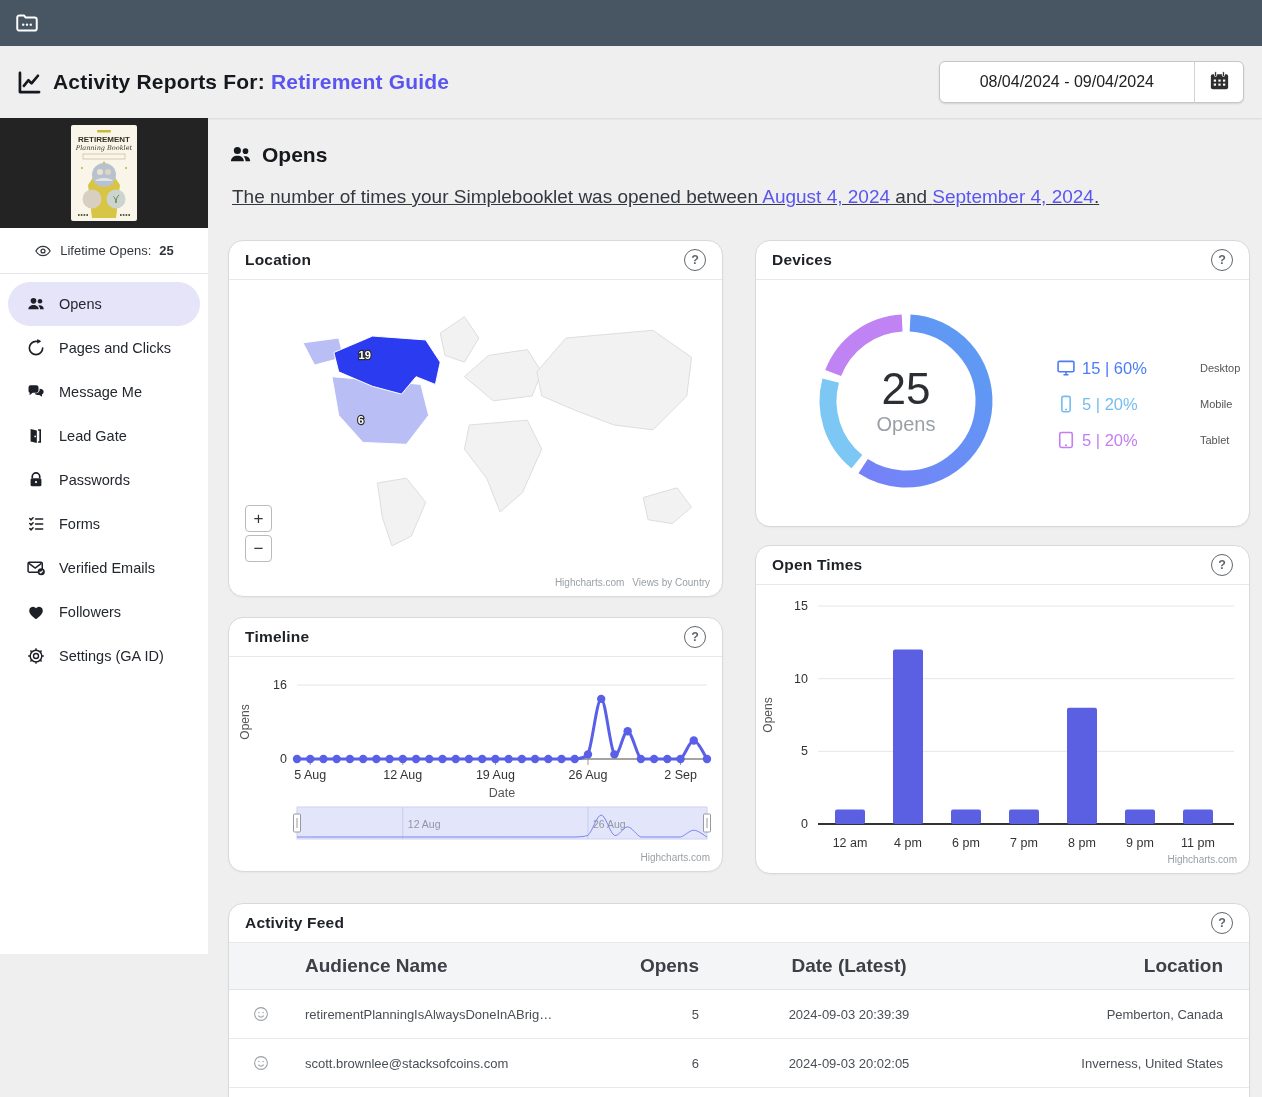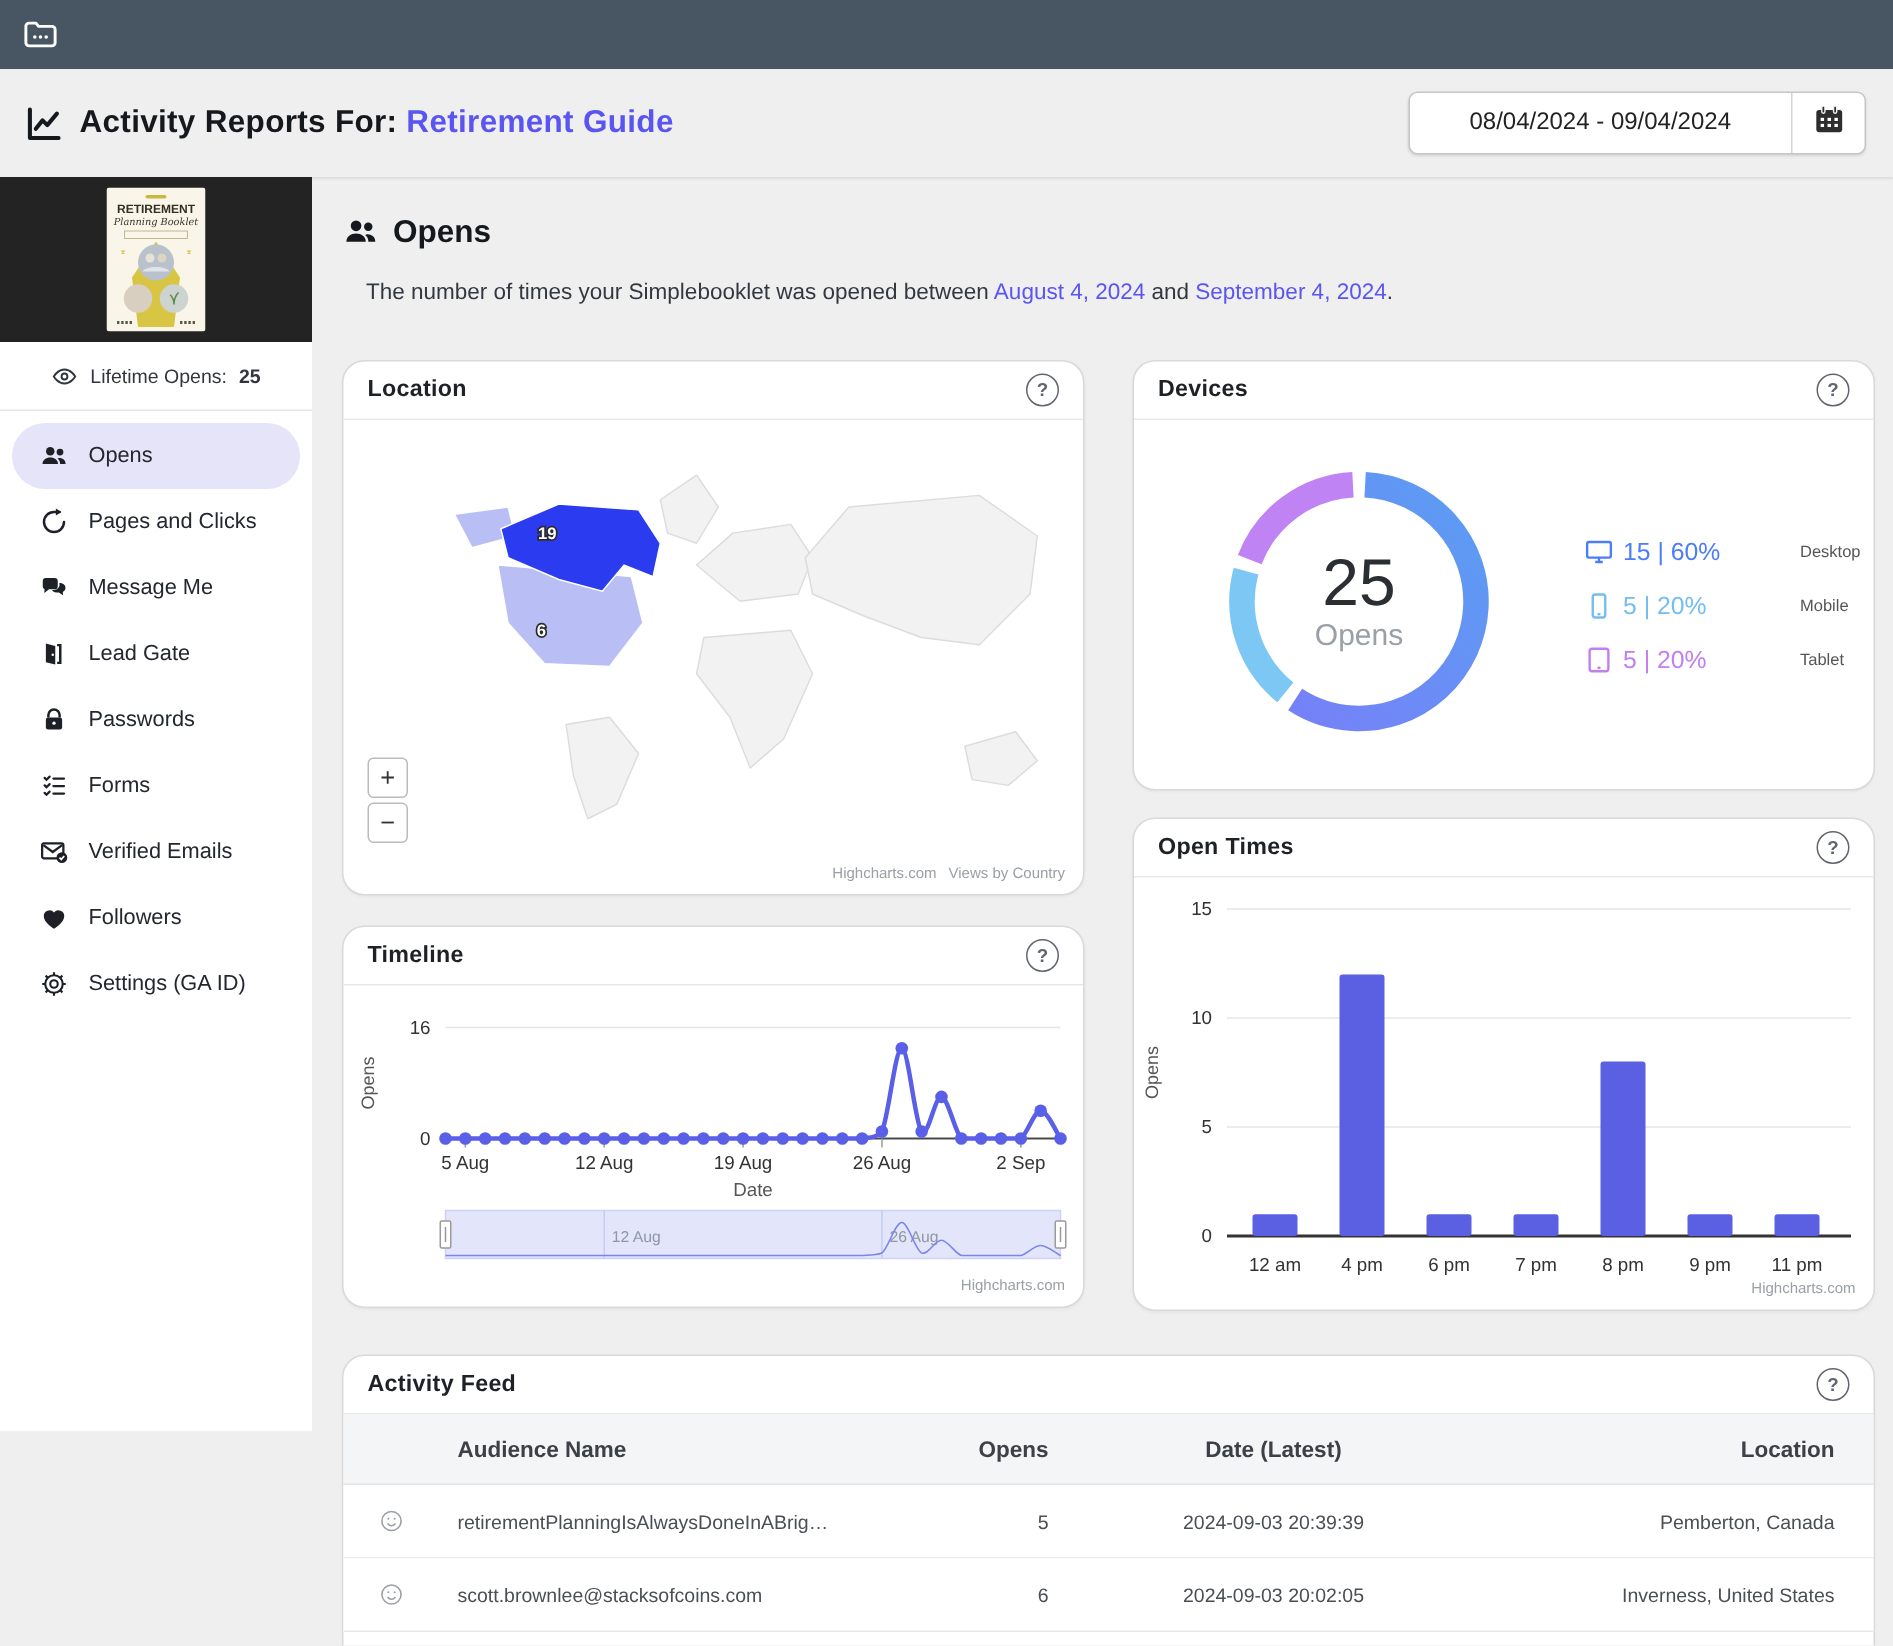--- a/index.html
+++ b/index.html
@@ -34,21 +34,21 @@
   .mitem{height:44px;display:flex;align-items:center;gap:13px;padding-left:18px;font-size:14.5px;color:#23272e;
          border-radius:22px;cursor:pointer;}
   .mitem.active{background:#e5e4f8;}
   .mitem .mic{width:20px;height:20px;flex:0 0 20px;color:#1d2127;}
 
   
   .content{position:absolute;left:228px;top:118px;width:1020px;height:979px;}
   .sect-head{position:absolute;left:0;top:24px;display:flex;align-items:center;gap:9px;}
   .sect-head .pic{width:25px;height:25px;color:#15181d;}
   .sect-head h2{margin:0;font-size:21px;font-weight:700;color:#15181d;}
-  .desc{position:absolute;left:16px;top:68px;font-size:15px;color:#33383f;}
+  .desc{position:absolute;left:4px;top:68px;font-size:19px;color:#33383f;text-decoration:underline;}
   .desc .dl{color:#5a55f0;}
 
   .card{position:absolute;background:#fff;border:1px solid #d9d9d9;border-radius:15px;box-shadow:0 1px 2px rgba(0,0,0,.04);}
   .card-head{height:38px;display:flex;align-items:center;padding:0 16px;border-bottom:1px solid #e8e8e8;}
   .card-title{font-weight:700;font-size:15.5px;color:#1e2126;letter-spacing:.2px;}
   .help{margin-left:auto;width:20px;height:20px;border:1.6px solid #61666e;border-radius:50%;display:flex;align-items:center;
         justify-content:center;font-size:12.5px;font-weight:700;color:#61666e;cursor:pointer;flex:0 0 20px;}
   .card-body{position:absolute;top:39px;left:0;right:0;bottom:0;}
 
   #card-location{left:0;top:122px;width:493px;height:355px;}
@@ -69,21 +69,21 @@
   .donut-center .big{font-size:44px;color:#2b2f33;line-height:1.05;}
   .donut-center .sub{font-size:20px;color:#9aa0a6;}
   .legend{position:absolute;left:300px;top:70px;}
   .lrow{height:36px;display:grid;grid-template-columns:26px 118px 1fr;align-items:center;}
   .lrow .lic{width:20px;height:20px;}
   .lrow .lval{font-size:16.5px;}
   .lrow .llab{font-size:11px;color:#555;}
 
   
   .tbl-head{display:grid;grid-template-columns:64px 1fr 150px 280px 260px;height:46px;align-items:center;
-            background:#f4f5f6;border-bottom:1px solid #e4e4e4;font-size:15px;font-weight:700;color:#3c4147;}
+            background:#f4f5f6;border-bottom:1px solid #e4e4e4;font-size:19px;font-weight:700;color:#3c4147;}
   .tbl-row{display:grid;grid-template-columns:64px 1fr 150px 280px 260px;height:48px;align-items:center;
            border-bottom:1px solid #e9e9e9;font-size:13px;color:#4a4f55;cursor:pointer;background:#fff;}
   .c-icon{display:flex;justify-content:center;}
   .c-name{padding-left:12px;overflow:hidden;text-overflow:ellipsis;white-space:nowrap;}
   .c-opens{text-align:right;padding-right:10px;}
   .c-date{text-align:center;}
   .c-loc{text-align:right;padding-right:26px;}
   .smiley{width:18px;height:18px;color:#9aa0a6;}
 </style>
 </head>

